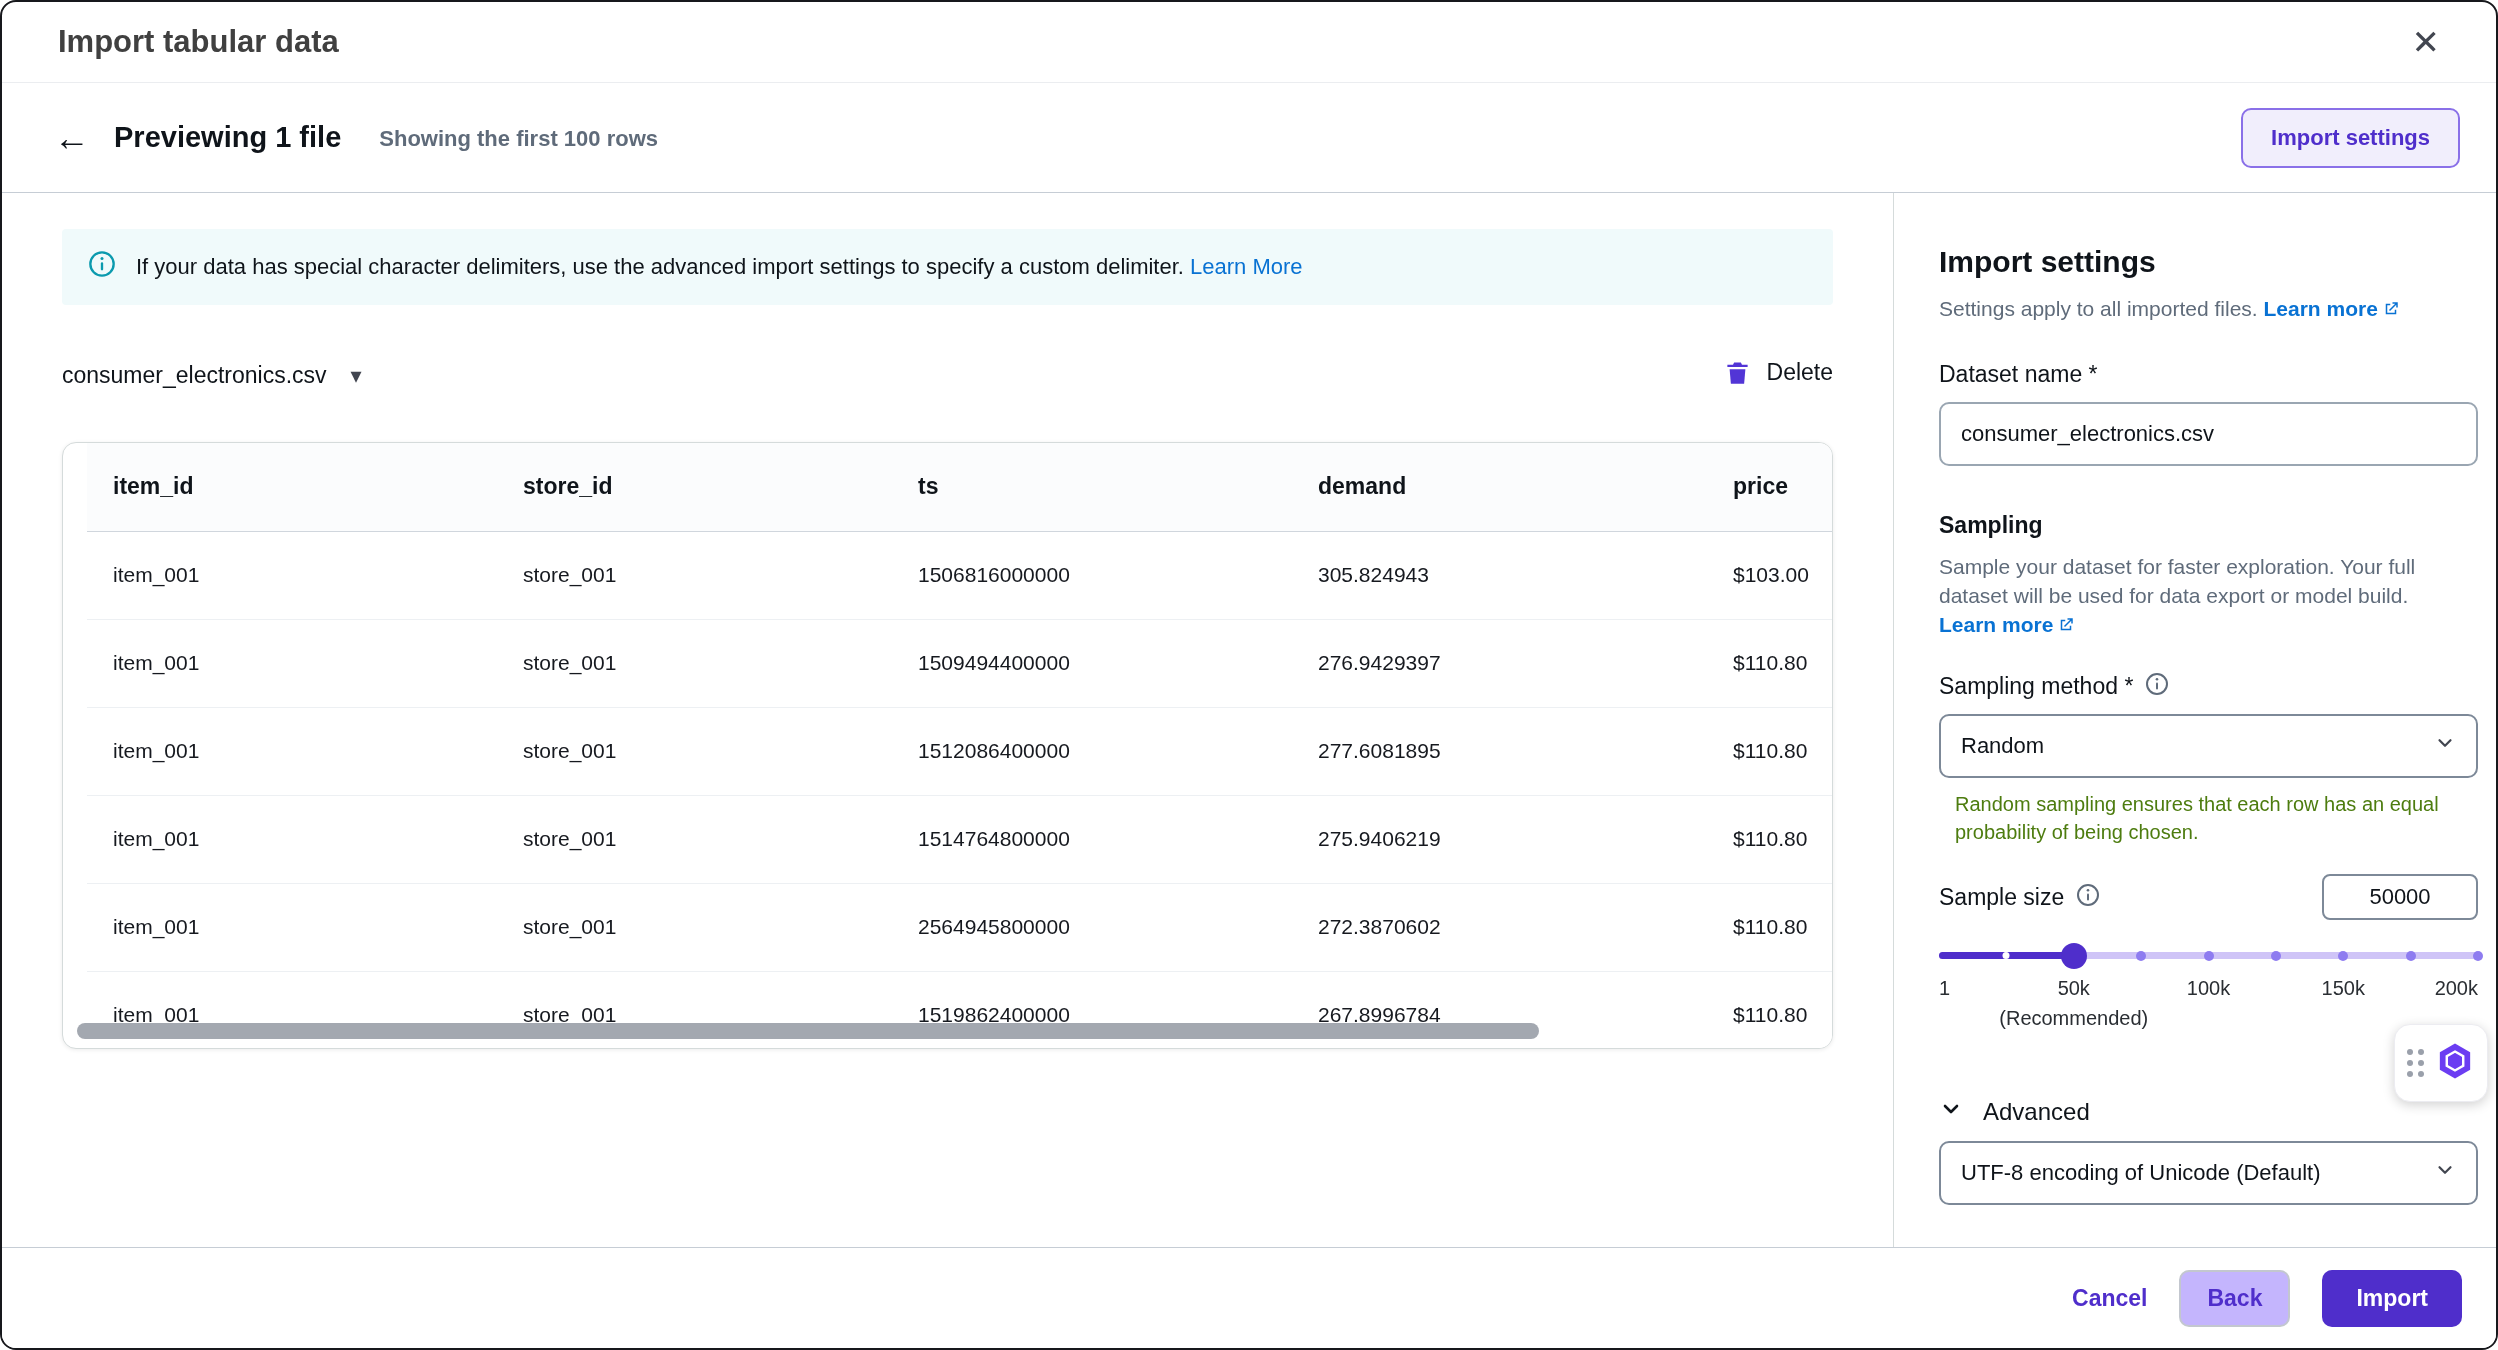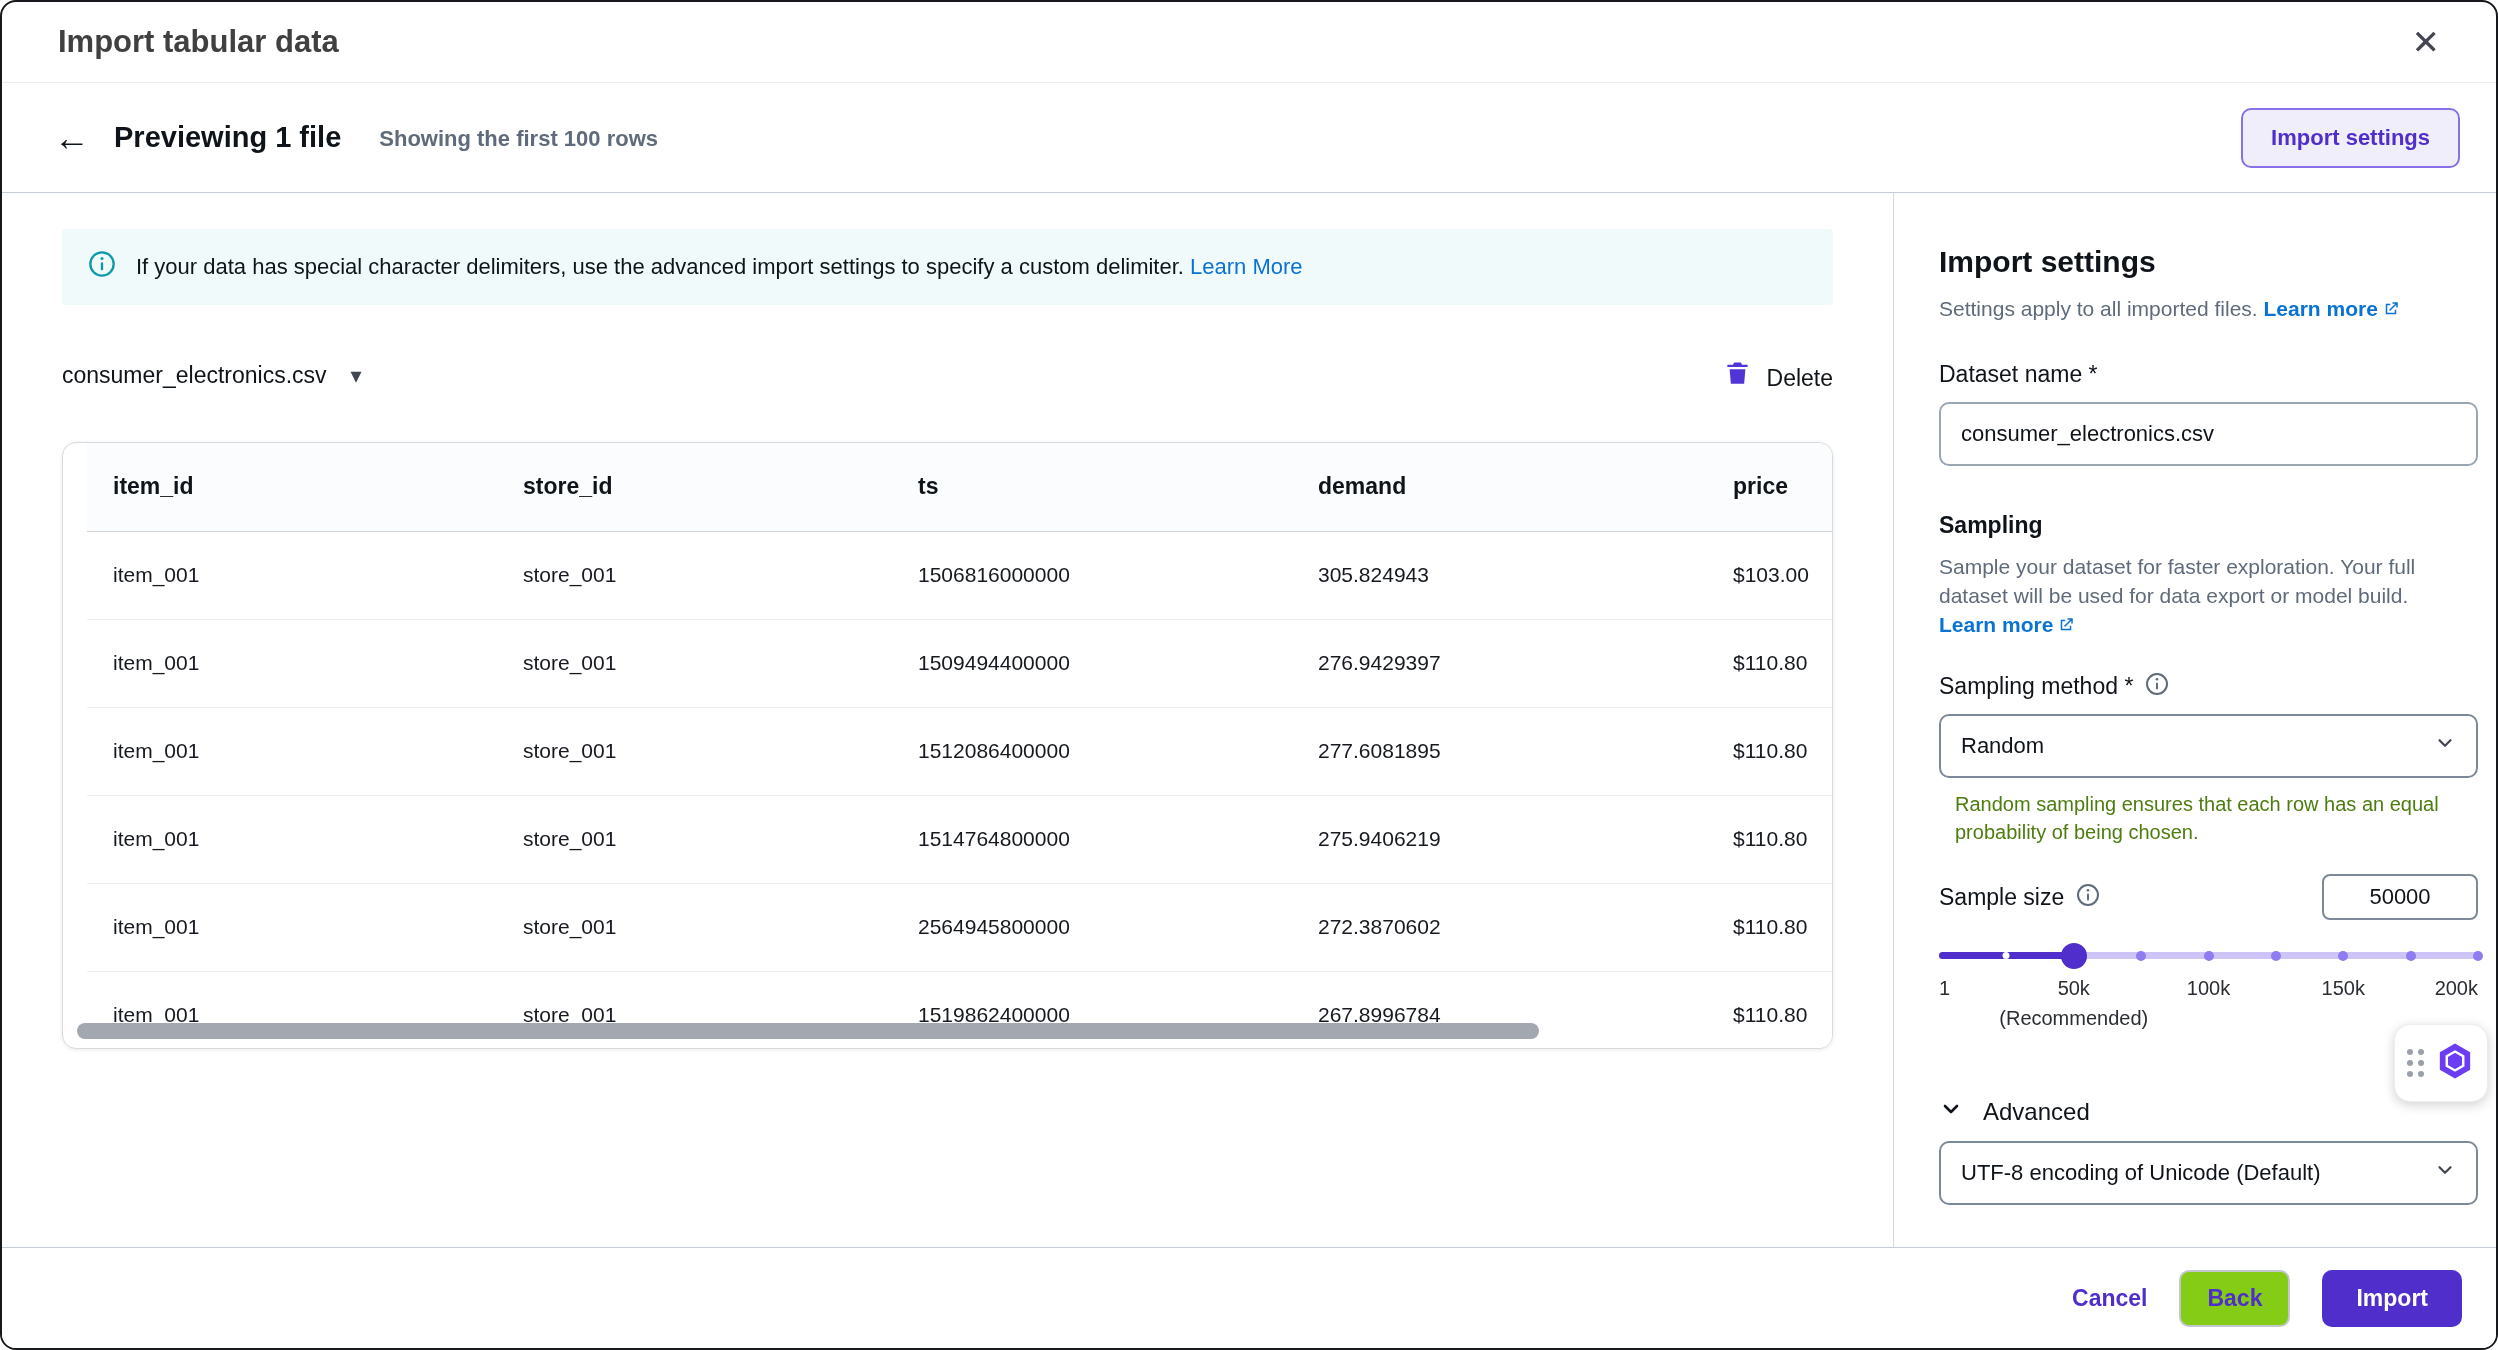--- a/index.html
+++ b/index.html
@@ -27,21 +27,21 @@
 
 
 .banner{margin-top:36px;background:var(--banner-bg,#f0fafb);border-radius:4px;padding:0 26px;height:76px;display:flex;align-items:center;gap:20px;font-size:22px;color:#0f141a;}
 .banner .txt{line-height:1.3;}
 .link-blue{color:var(--link,#0972d3);cursor:pointer;text-decoration:none;}
 
 
 .file-row{margin-top:54px;display:flex;align-items:center;justify-content:space-between;}
 .file-select{display:flex;align-items:center;gap:24px;font-size:23px;color:#0f141a;cursor:pointer;background:none;border:none;font-family:inherit;}
 .caret-down{font-size:22px;color:#424650;}
-.delete-btn{display:flex;gap:16px;align-items:flex-end;font-size:23px;color:#0f141a;cursor:pointer;background:none;border:none;font-family:inherit;}
+.delete-btn{display:flex;gap:16px;align-items:flex-start;font-size:23px;color:#0f141a;cursor:pointer;background:none;border:none;font-family:inherit;}
 
 
 .table-wrap{margin-top:50px;position:relative;border:1px solid #d5dbdb;border-radius:14px;height:607px;overflow:hidden;box-shadow:0 1px 4px rgba(0,0,0,0.08);background:#fff;padding-left:24px;}
 table{width:100%;border-collapse:collapse;table-layout:fixed;}
 th{text-align:left;font-size:23px;font-weight:700;color:#0f141a;height:88px;padding:0 0 0 26px;background:#fbfcfd;border-bottom:1px solid #d0d6dd;}
 td{font-size:21px;color:#16191f;height:88px;padding-left:26px;border-bottom:1px solid #edf0f3;background:#fff;}
 .h-scroll{position:absolute;bottom:9px;left:14px;right:14px;height:16px;}
 .h-thumb{width:84%;height:16px;border-radius:8px;background:#a3a8b0;cursor:pointer;}
 
 
@@ -73,21 +73,21 @@
 .slider-labels .t50{position:absolute;left:50%;transform:translateX(-50%);top:0;}
 .slider-labels .t75{position:absolute;left:75%;transform:translateX(-50%);top:0;}
 .slider-labels .t100{position:absolute;left:100%;transform:translateX(-100%);top:0;}
 .recommended{position:absolute;left:25%;transform:translateX(-50%);top:30px;white-space:nowrap;}
 .advanced{margin-top:56px;display:flex;align-items:center;gap:20px;font-size:24px;font-weight:400;color:#0f141a;cursor:pointer;background:none;border:none;font-family:inherit;}
 .lbl-encoding{margin-top:36px;}
 
 
 .footer{height:101px;flex:none;border-top:1px solid #c6cdd5;display:flex;align-items:center;justify-content:flex-end;gap:32px;padding:0 34px;background:#fff;}
 .cancel-btn{color:var(--accent,#4f2ecb);font-weight:700;font-size:23px;background:none;border:none;cursor:pointer;font-family:inherit;}
-.back-btn{border:2px solid #c3c7cf;border-radius:10px;padding:13px 26px;font-weight:700;font-size:23px;color:var(--accent,#4f2ecb);background:#84cc16;cursor:pointer;font-family:inherit;}
+.back-btn{border:2px solid #c3c7cf;border-radius:10px;padding:13px 26px;font-weight:700;font-size:23px;color:var(--accent,#4f2ecb);background:#c4b5fd;cursor:pointer;font-family:inherit;}
 .import-btn{background:var(--accent,#4f2ecb);border:none;border-radius:10px;padding:15px 34px;font-weight:700;font-size:23px;color:#fff;cursor:pointer;font-family:inherit;}
 
 
 .float-widget{position:absolute;right:8px;top:1022px;width:94px;height:78px;background:#fff;border:1px solid #ececf1;border-radius:16px;box-shadow:0 3px 12px rgba(0,0,0,0.18);display:flex;align-items:center;justify-content:center;gap:10px;z-index:5;}
 .drag-dots{display:grid;grid-template-columns:repeat(2,6px);grid-auto-rows:6px;gap:5px;cursor:grab;}
 .drag-dots i{width:6px;height:6px;border-radius:50%;background:#9aa0ab;display:block;}
 </style>
 </head>
 <body>
 

